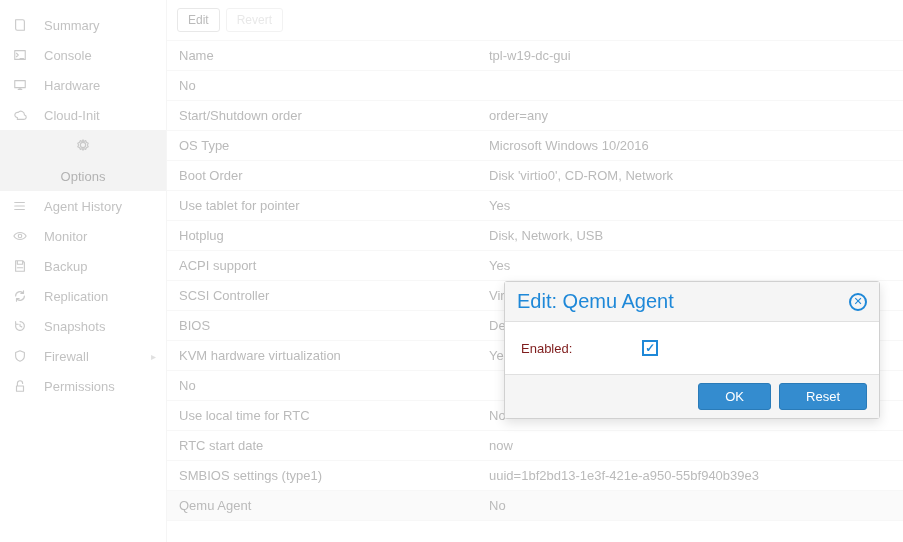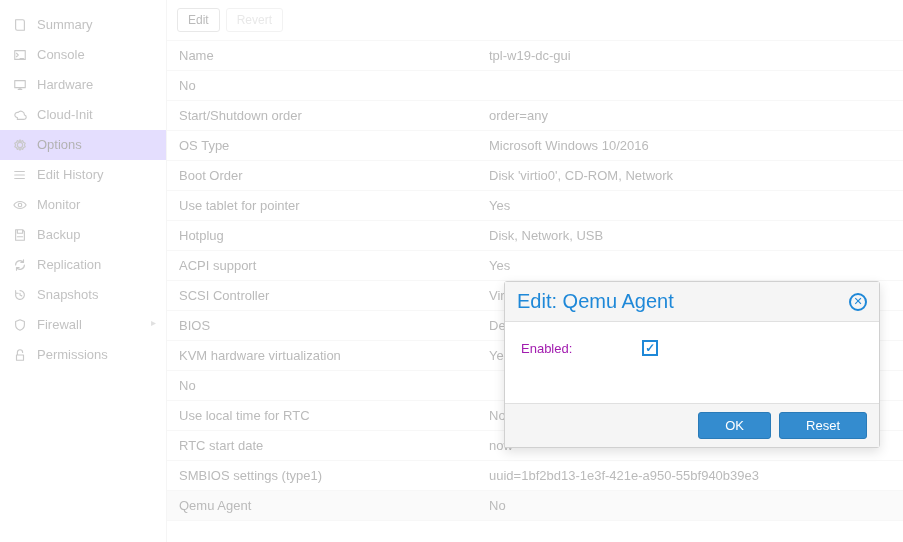--- a/index.html
+++ b/index.html
@@ -19,30 +19,31 @@
     height: 100%;
   }
   .sidebar {
     width: 167px;
     border-right: 1px solid #e8e8e8;
     padding-top: 10px;
     flex-shrink: 0;
   }
   .sidebar-item {
     display: flex;
-    align-items: flex-start;
+    align-items: center;
     padding: 7px 12px;
     color: #777;
     cursor: pointer;
-    gap: 9px;
+    gap: 16px;
     position: relative;
   }
   .sidebar-item.active {
-    background: #c4b5fd;
+    background: #e5e5e5;
     color: #555;
+    flex-direction: column;
   }
   .sidebar-item .icon {
     width: 16px;
     height: 16px;
     display: inline-flex;
     align-items: center;
     justify-content: center;
     flex-shrink: 0;
   }
   .sidebar-item .icon svg { width: 14px; height: 14px; }
@@ -145,40 +146,39 @@
     font-size: 11px;
     cursor: pointer;
     line-height: 1;
   }
   .dialog-body {
     padding: 18px 16px;
     display: flex;
     align-items: center;
     gap: 70px;
   }
-  .dialog-body label { color: #a21caf; }
+  .dialog-body label { color: #7f1d1d; }
   .checkbox {
     width: 16px;
     height: 16px;
     border: 2px solid #1e88d8;
     display: inline-flex;
     align-items: center;
     justify-content: center;
     color: #1e88d8;
     font-size: 12px;
     font-weight: bold;
   }
   .dialog-footer {
     background: #f5f5f5;
     border-top: 1px solid #e0e0e0;
     padding: 8px 12px;
     display: flex;
     justify-content: flex-end;
     gap: 8px;
-    margin-top: 29px;
   }
   .btn-primary {
     background: #348ccf;
     color: #fff;
     border: 1px solid #2a7bb8;
     padding: 5px 26px;
     border-radius: 3px;
     font-size: 13px;
     cursor: pointer;
   }
@@ -227,21 +227,21 @@
           </svg>
         </span>
         <span>Options</span>
       </div>
       <div class="sidebar-item">
         <span class="icon">
           <svg viewBox="0 0 16 16">
             <path d="M3 4h10M3 8h10M3 12h10M2 4h0M2 8h0M2 12h0" fill="none" stroke="#888" stroke-width="1.3" stroke-linecap="round" stroke-linejoin="round"></path>
           </svg>
         </span>
-        <span>Edit History</span>
+        <span>Agent History</span>
       </div>
       <div class="sidebar-item">
         <span class="icon">
           <svg viewBox="0 0 16 16">
             <path d="M1 8s2.5-4 7-4 7 4 7 4-2.5 4-7 4-7-4-7-4zm7 2a2 2 0 1 0 0-4 2 2 0 0 0 0 4z" fill="none" stroke="#888" stroke-width="1.3" stroke-linecap="round" stroke-linejoin="round"></path>
           </svg>
         </span>
         <span>Monitor</span>
       </div>
       <div class="sidebar-item">

